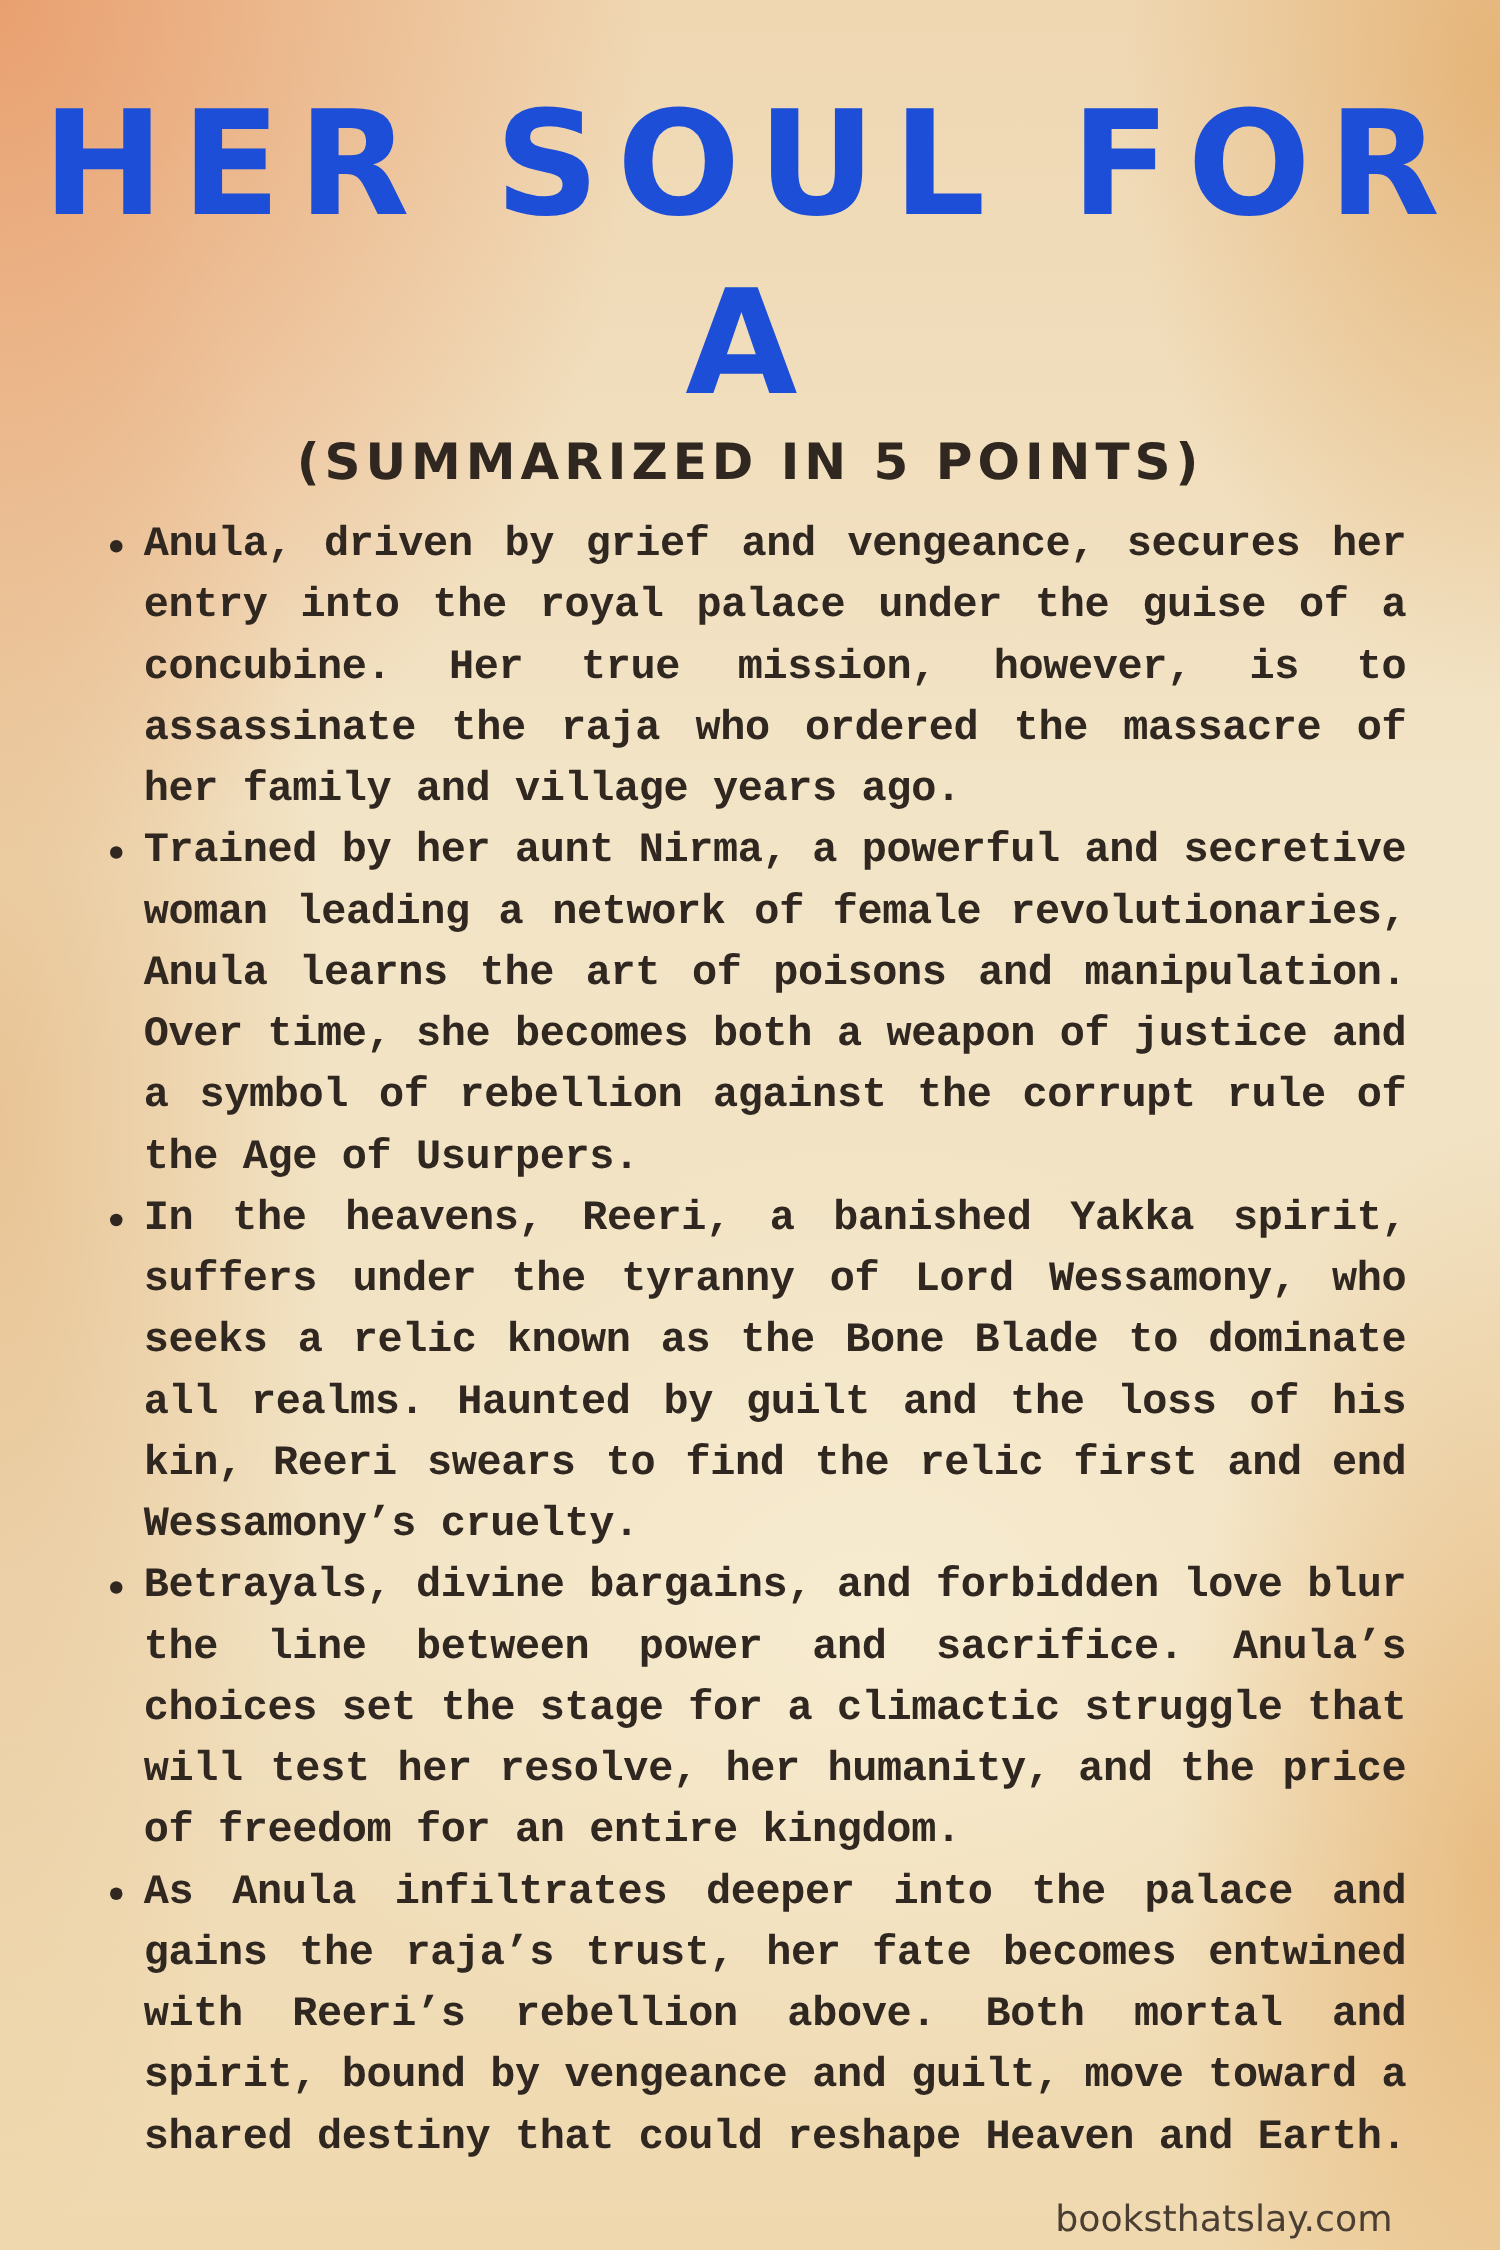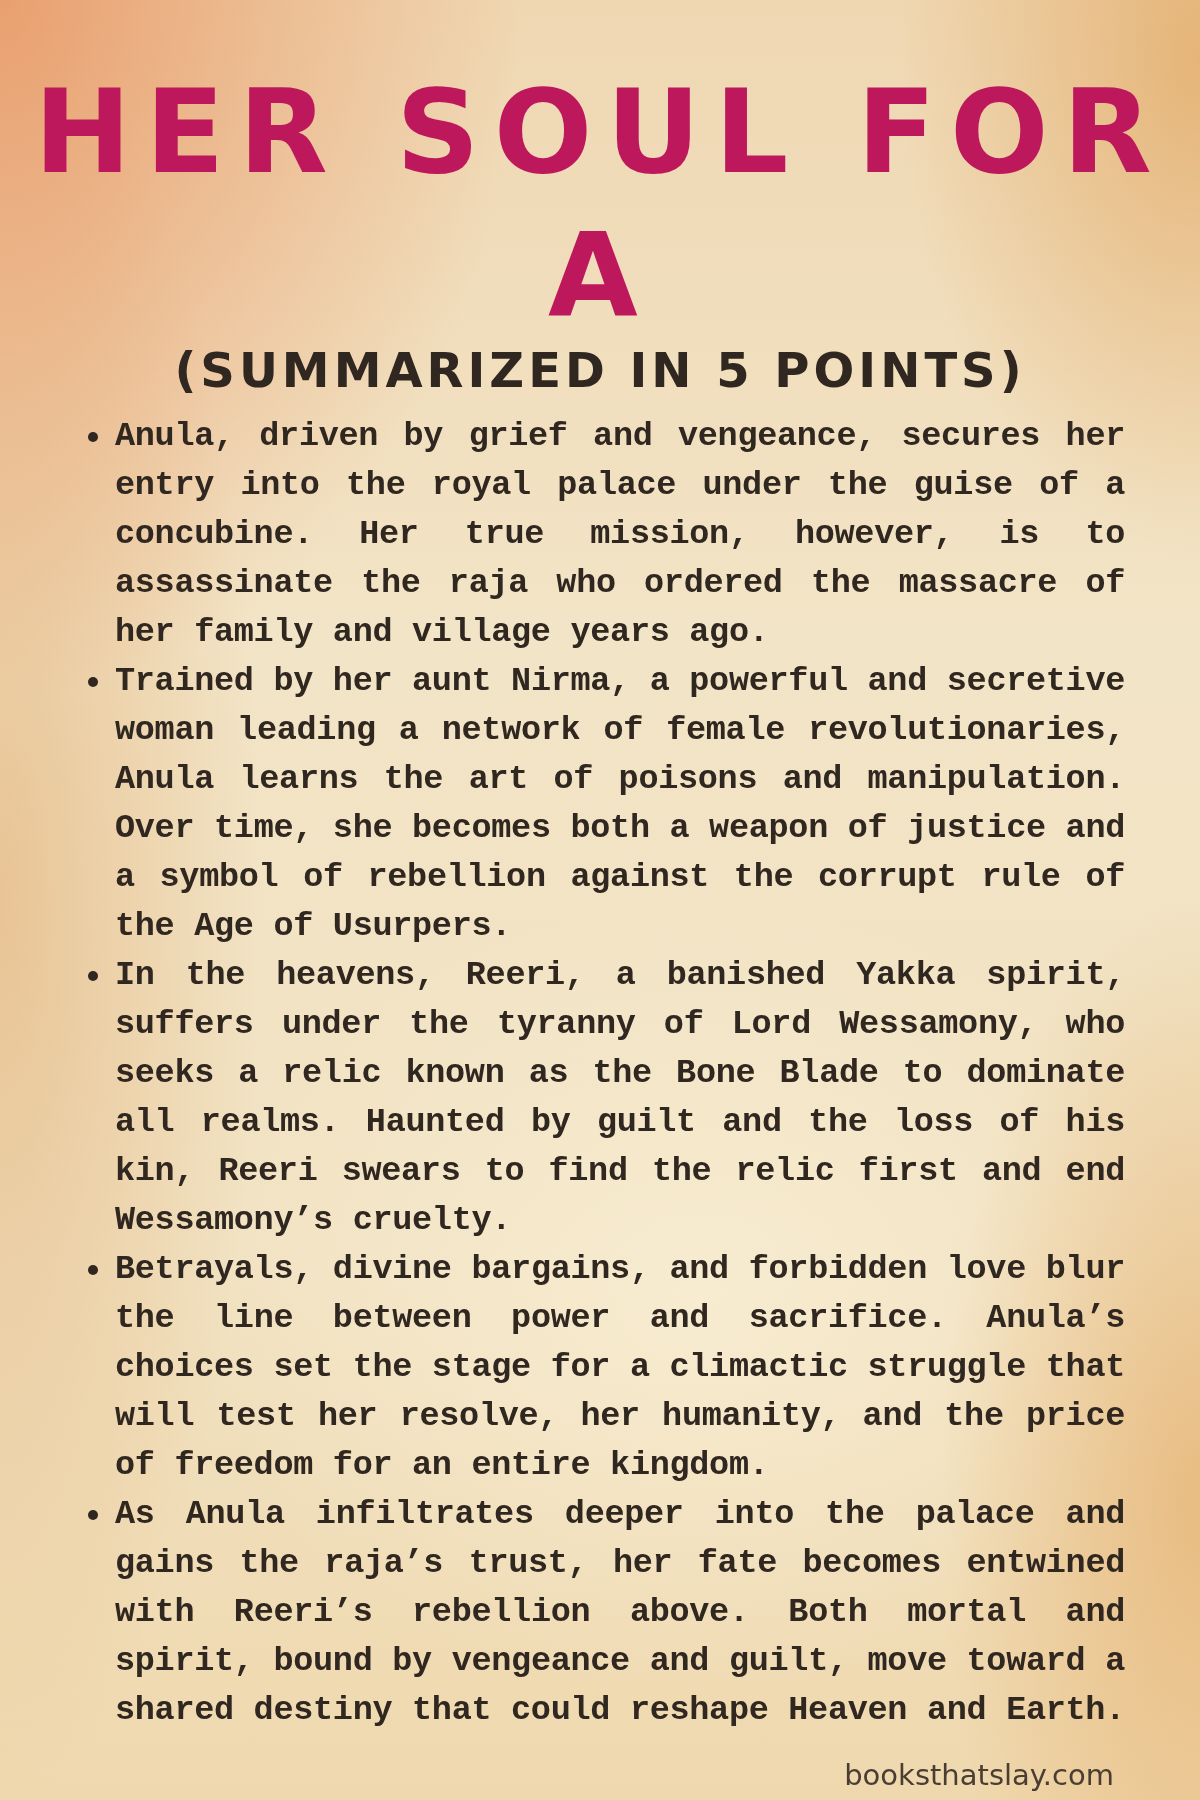--- a/index.html
+++ b/index.html
@@ -13,28 +13,28 @@
       radial-gradient(ellipse 260px 600px at 1200px 1500px, rgba(228,170,100,0.65), rgba(228,170,100,0) 100%),
       radial-gradient(ellipse 260px 900px at 0px 900px, rgba(225,170,110,0.55), rgba(225,170,110,0) 100%),
       radial-gradient(ellipse 500px 400px at 700px 1300px, rgba(250,240,215,0.7), rgba(250,240,215,0) 100%),
       linear-gradient(180deg, #efd7b2 0%, #f2e4c6 35%, #f1e2c2 70%, #efd8ae 100%);
   }
   .title {
     position: absolute; left: 0; width: 1200px; top: 60px;
     text-align: center; margin: 0;
     font-family: "DejaVu Sans", sans-serif; font-weight: bold;
     font-size: 116px; line-height: 143px; letter-spacing: 14px;
-    color: #be185d; text-transform: uppercase;
+    color: #1d4ed8; text-transform: uppercase;
   }
   .title span { display: block; }
   .subtitle {
     position: absolute; left: 0; width: 1200px; top: 340px;
     text-align: center; margin: 0;
     font-family: "DejaVu Sans", sans-serif; font-weight: bold;
-    font-size: 48px; line-height: 60px; letter-spacing: 4px;
+    font-size: 40px; line-height: 60px; letter-spacing: 4px;
     color: #2f2720;
   }
   .points {
     position: absolute; left: 115px; top: 412px; width: 1010px;
     margin: 0; padding: 0; list-style: none;
   }
   .point {
     position: relative;
     font-family: Liberation Mono, monospace; font-weight: bold;
     font-size: 33.5px; line-height: 49px; text-align: justify;

